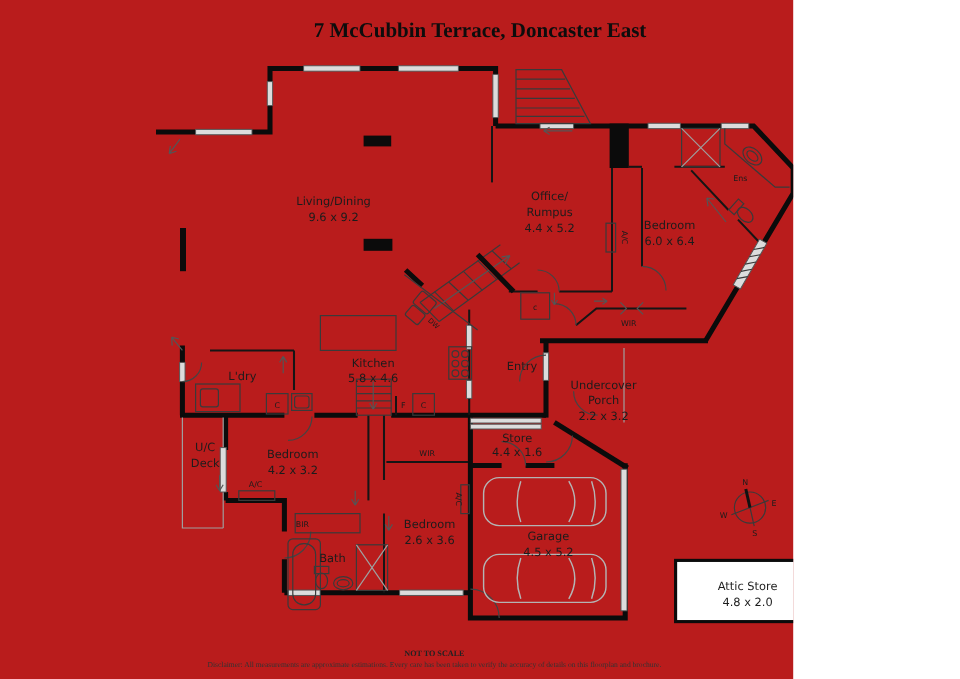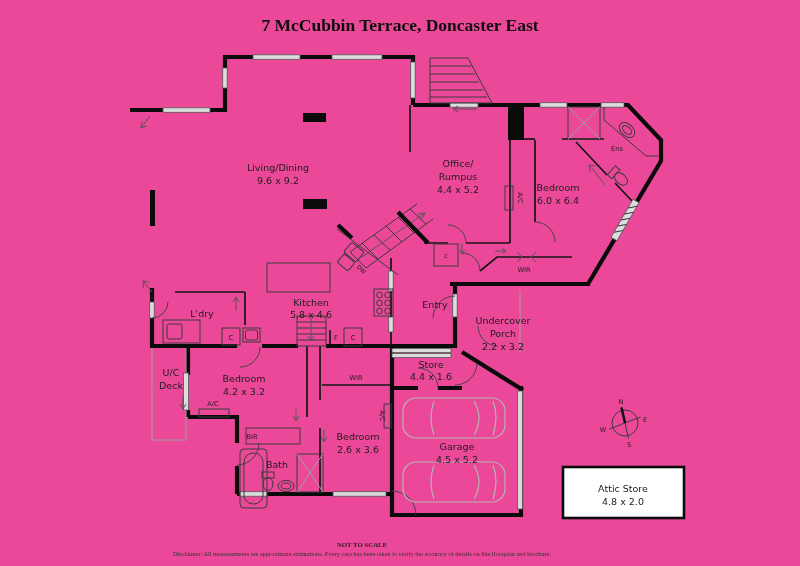--- a/index.html
+++ b/index.html
@@ -1,16 +1,16 @@
 <!DOCTYPE html>
 <html><head>
 <meta charset="utf-8">
 <style>
   html,body{margin:0;padding:0;background:#fff;}
-  #page{position:relative;width:800px;height:566px;background:#ec4899;overflow:hidden;}
+  #page{position:relative;width:661px;height:566px;background:#b91c1c;overflow:hidden;}
   svg{position:absolute;left:0;top:0;}
   svg text{font-family:"DejaVu Sans","Liberation Sans",sans-serif;fill:#1c1c1c;}
   .title{font-family:"Liberation Serif","DejaVu Serif",serif;font-weight:bold;font-size:17.5px;fill:#0d0d0d;}
   .room{font-size:9.5px;}
   .sm{font-size:6.6px;}
   .xs{font-size:5.8px;}
   .foot1{font-family:"Liberation Serif",serif;font-weight:bold;font-size:6.8px;fill:#222;}
   .foot2{font-family:"Liberation Serif",serif;font-size:6.3px;fill:#333;}
   .w4{stroke:#0b0b0b;stroke-width:4.2;fill:none;stroke-linecap:butt;}
   .w2{stroke:#151515;stroke-width:1.7;fill:none;}

